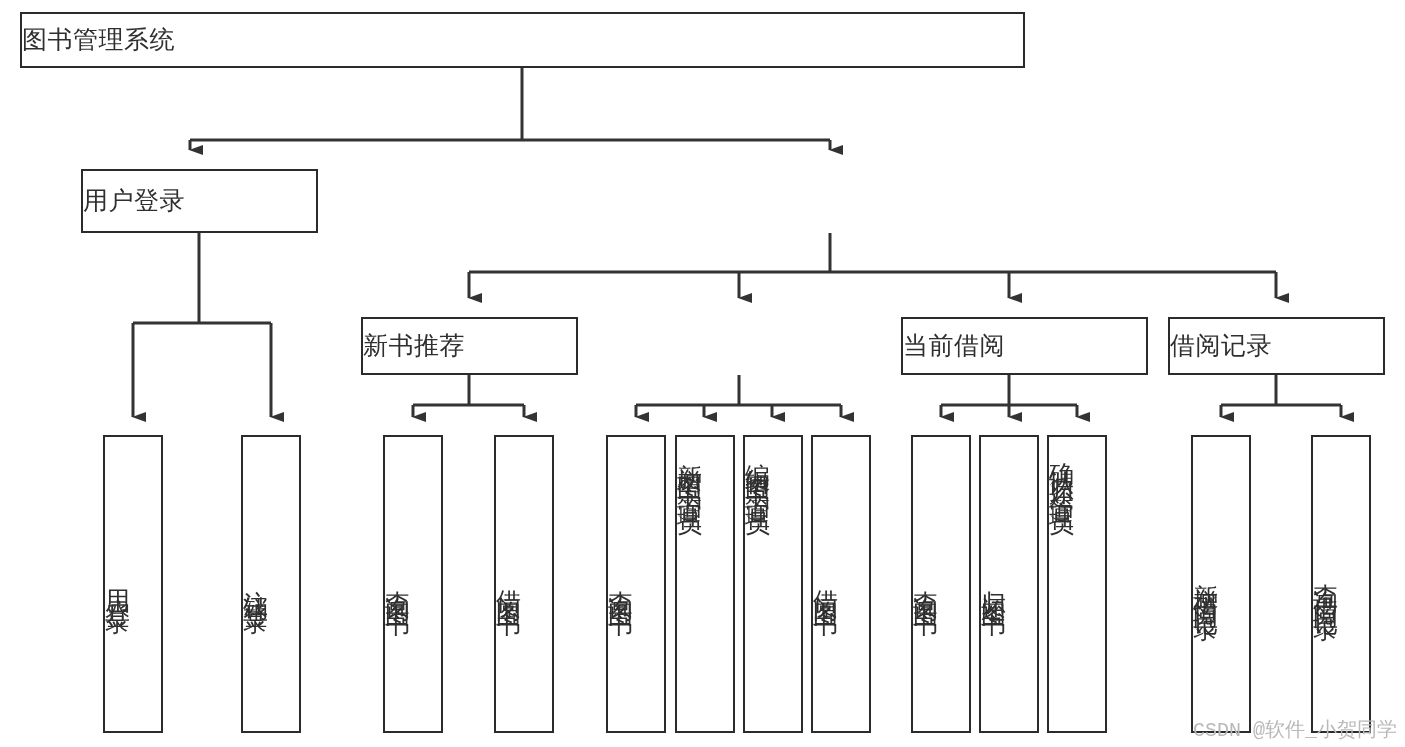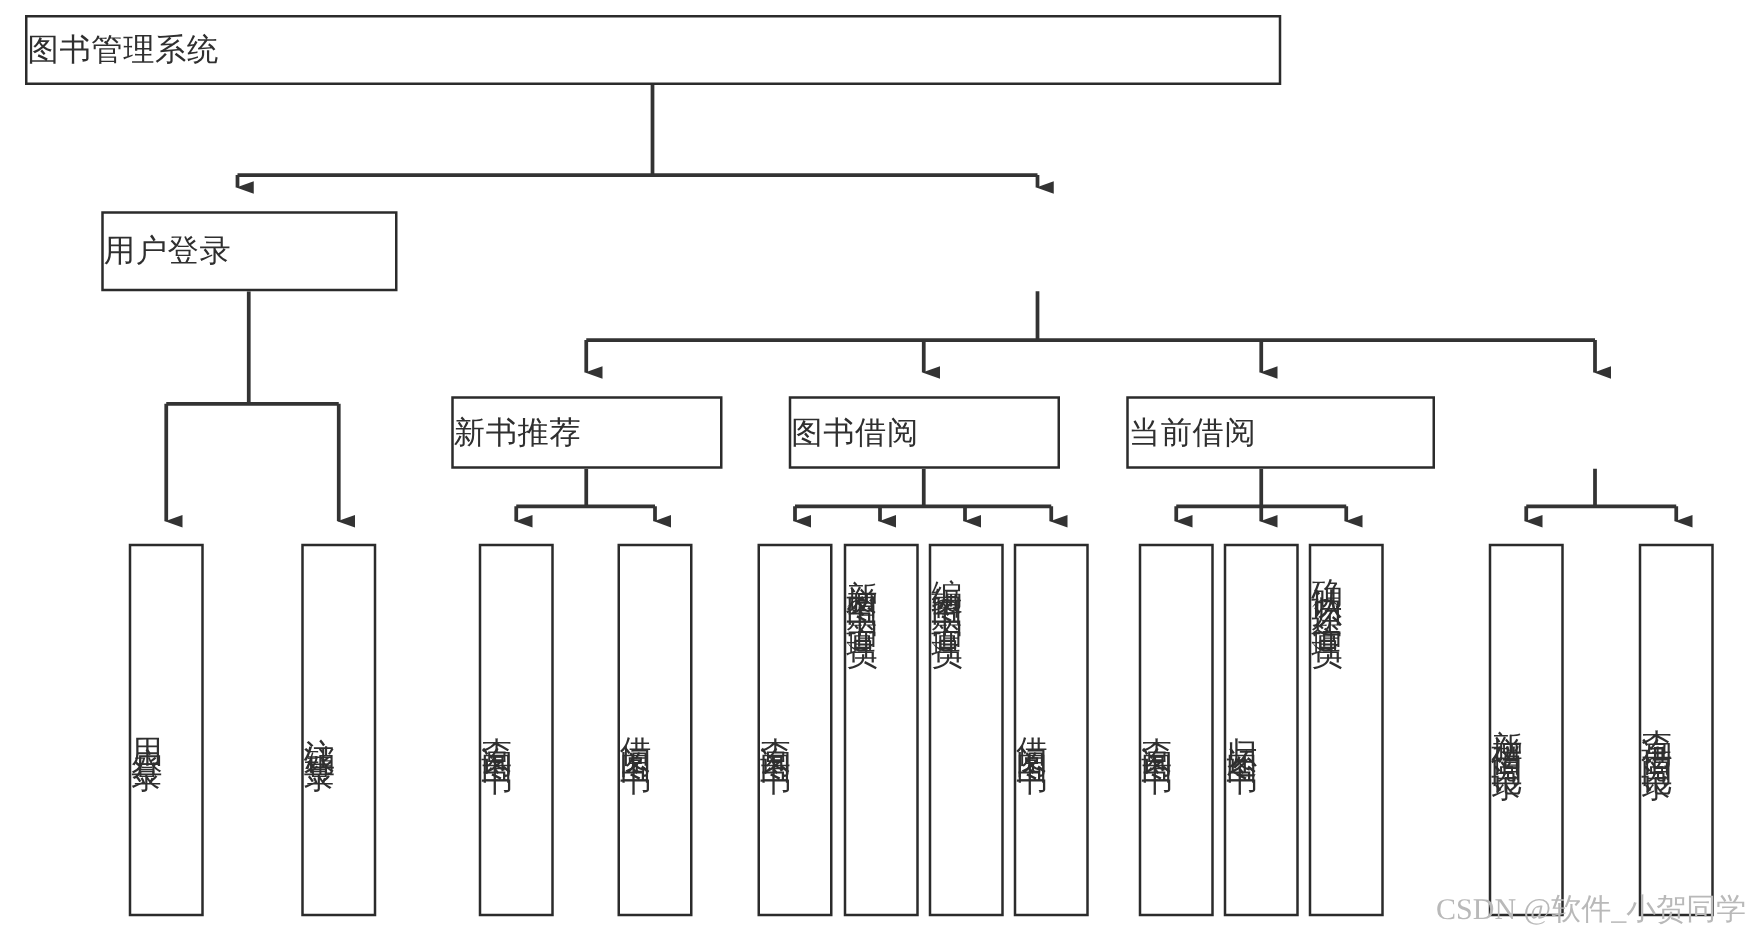--- a/index.html
+++ b/index.html
@@ -74,25 +74,25 @@
   .node.vert.center {
     align-items: center;
     padding-top: 0;
   }
 
   
   #watermark {
     position: absolute;
     right: 8px;
     bottom: 4px;
-    font-size: 24px;
+    font-size: 20px;
     color: #b9b9b9;
     z-index: 3;
     white-space: nowrap;
-    font-family: Liberation Serif, serif;
+    font-family: Liberation Mono, monospace;
   }
 </style>
 </head>
 <body>
 
 <div id="canvas">
 
   <svg id="wires" viewBox="0 0 1405 747" width="1405" height="747" xmlns="http://www.w3.org/2000/svg">
     <defs>
       <marker id="arrow" viewBox="0 0 12 14" refX="6" refY="13" markerWidth="12" markerHeight="14" orient="auto-start-reverse" markerUnits="userSpaceOnUse">
@@ -151,28 +151,28 @@
 
   <div class="node horiz" style="left:81px; top:169px; width:237px; height:64px;">
     <span class="node-label">用户登录</span>
   </div>
 
 
   <div class="node horiz" style="left:361px; top:317px; width:217px; height:58px;">
     <span class="node-label">新书推荐</span>
   </div>
 
-  <div class="node horiz" style="left:631px; top:317px; width:217px; height:58px;">
-    <span class="node-label">图书借阅</span>
-  </div>
 
   <div class="node horiz" style="left:901px; top:317px; width:247px; height:58px;">
     <span class="node-label">当前借阅</span>
   </div>
 
+  <div class="node horiz" style="left:1168px; top:317px; width:217px; height:58px;">
+    <span class="node-label">借阅记录</span>
+  </div>
 
   <div class="node vert center" style="left:103px; top:435px; width:60px; height:298px;">
     <span class="node-label">用户登录</span>
   </div>
 
   <div class="node vert center" style="left:241px; top:435px; width:60px; height:298px;">
     <span class="node-label">注销登录</span>
   </div>
 
   <div class="node vert center" style="left:383px; top:435px; width:60px; height:298px;">

